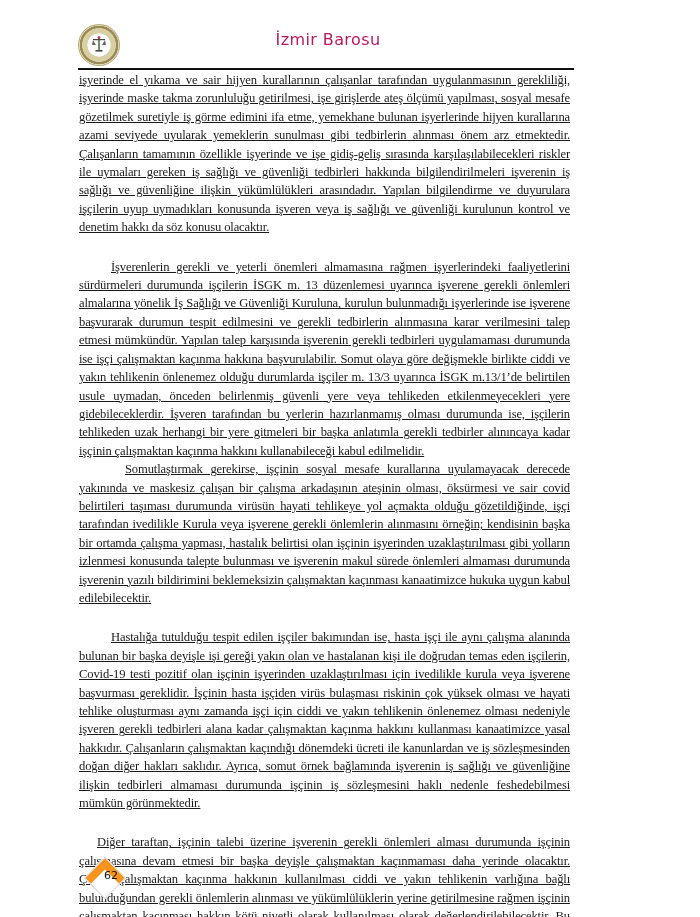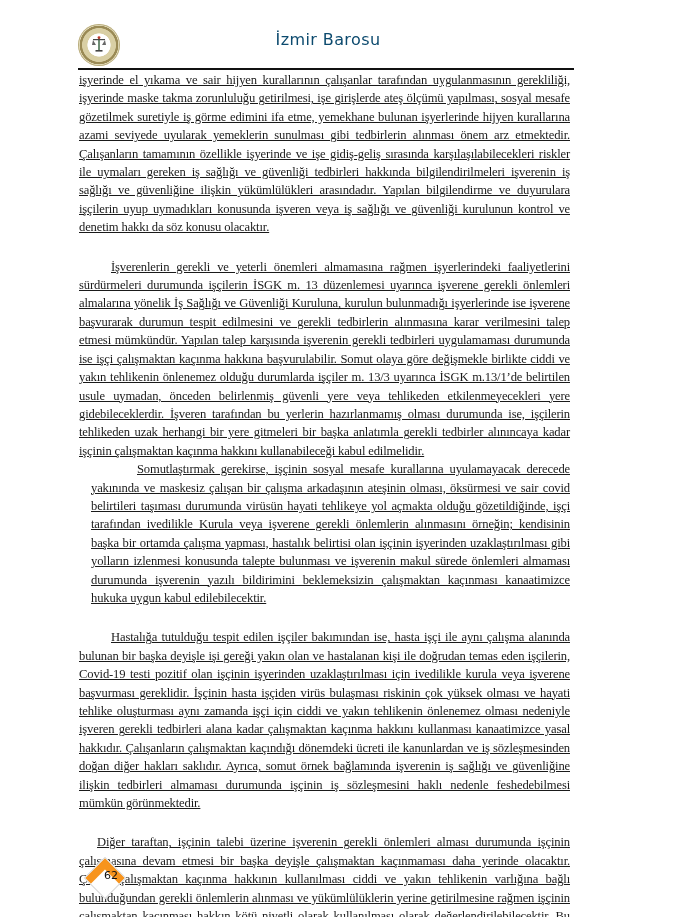--- a/index.html
+++ b/index.html
@@ -41,21 +41,21 @@
     }
     .header-title {
       position: absolute;
       left: 0;
       width: 100%;
       top: 6px;
       text-align: center;
       font-family: "DejaVu Sans", "Liberation Sans", sans-serif;
       font-size: 16px;
       letter-spacing: 0.4px;
-      color: #0c4a6e;
+      color: #be185d;
     }
     .header-rule {
       position: absolute;
       left: 78px;
       top: 68px;
       width: 496px;
       height: 2px;
       background: #111111;
     }
     .content {
@@ -66,21 +66,21 @@
       font-size: 12.6px;
       line-height: 18.4px;
       text-align: justify;
       letter-spacing: -0.15px;
     }
     .para {
       margin: 0;
       text-decoration: underline;
     }
     .para.indent-1 { text-indent: 32px; }
-    .para.indent-2 { text-indent: 46px; margin-left: 12px; }
+    .para.indent-2 { text-indent: 46px; }
     .para.indent-3 { text-indent: 18px; }
     .gap-lg { height: 21px; }
     .page-badge {
       position: absolute;
       left: 84px;
       top: 857px;
       width: 40px;
       height: 40px;
     }
     .page-badge .diamond {

